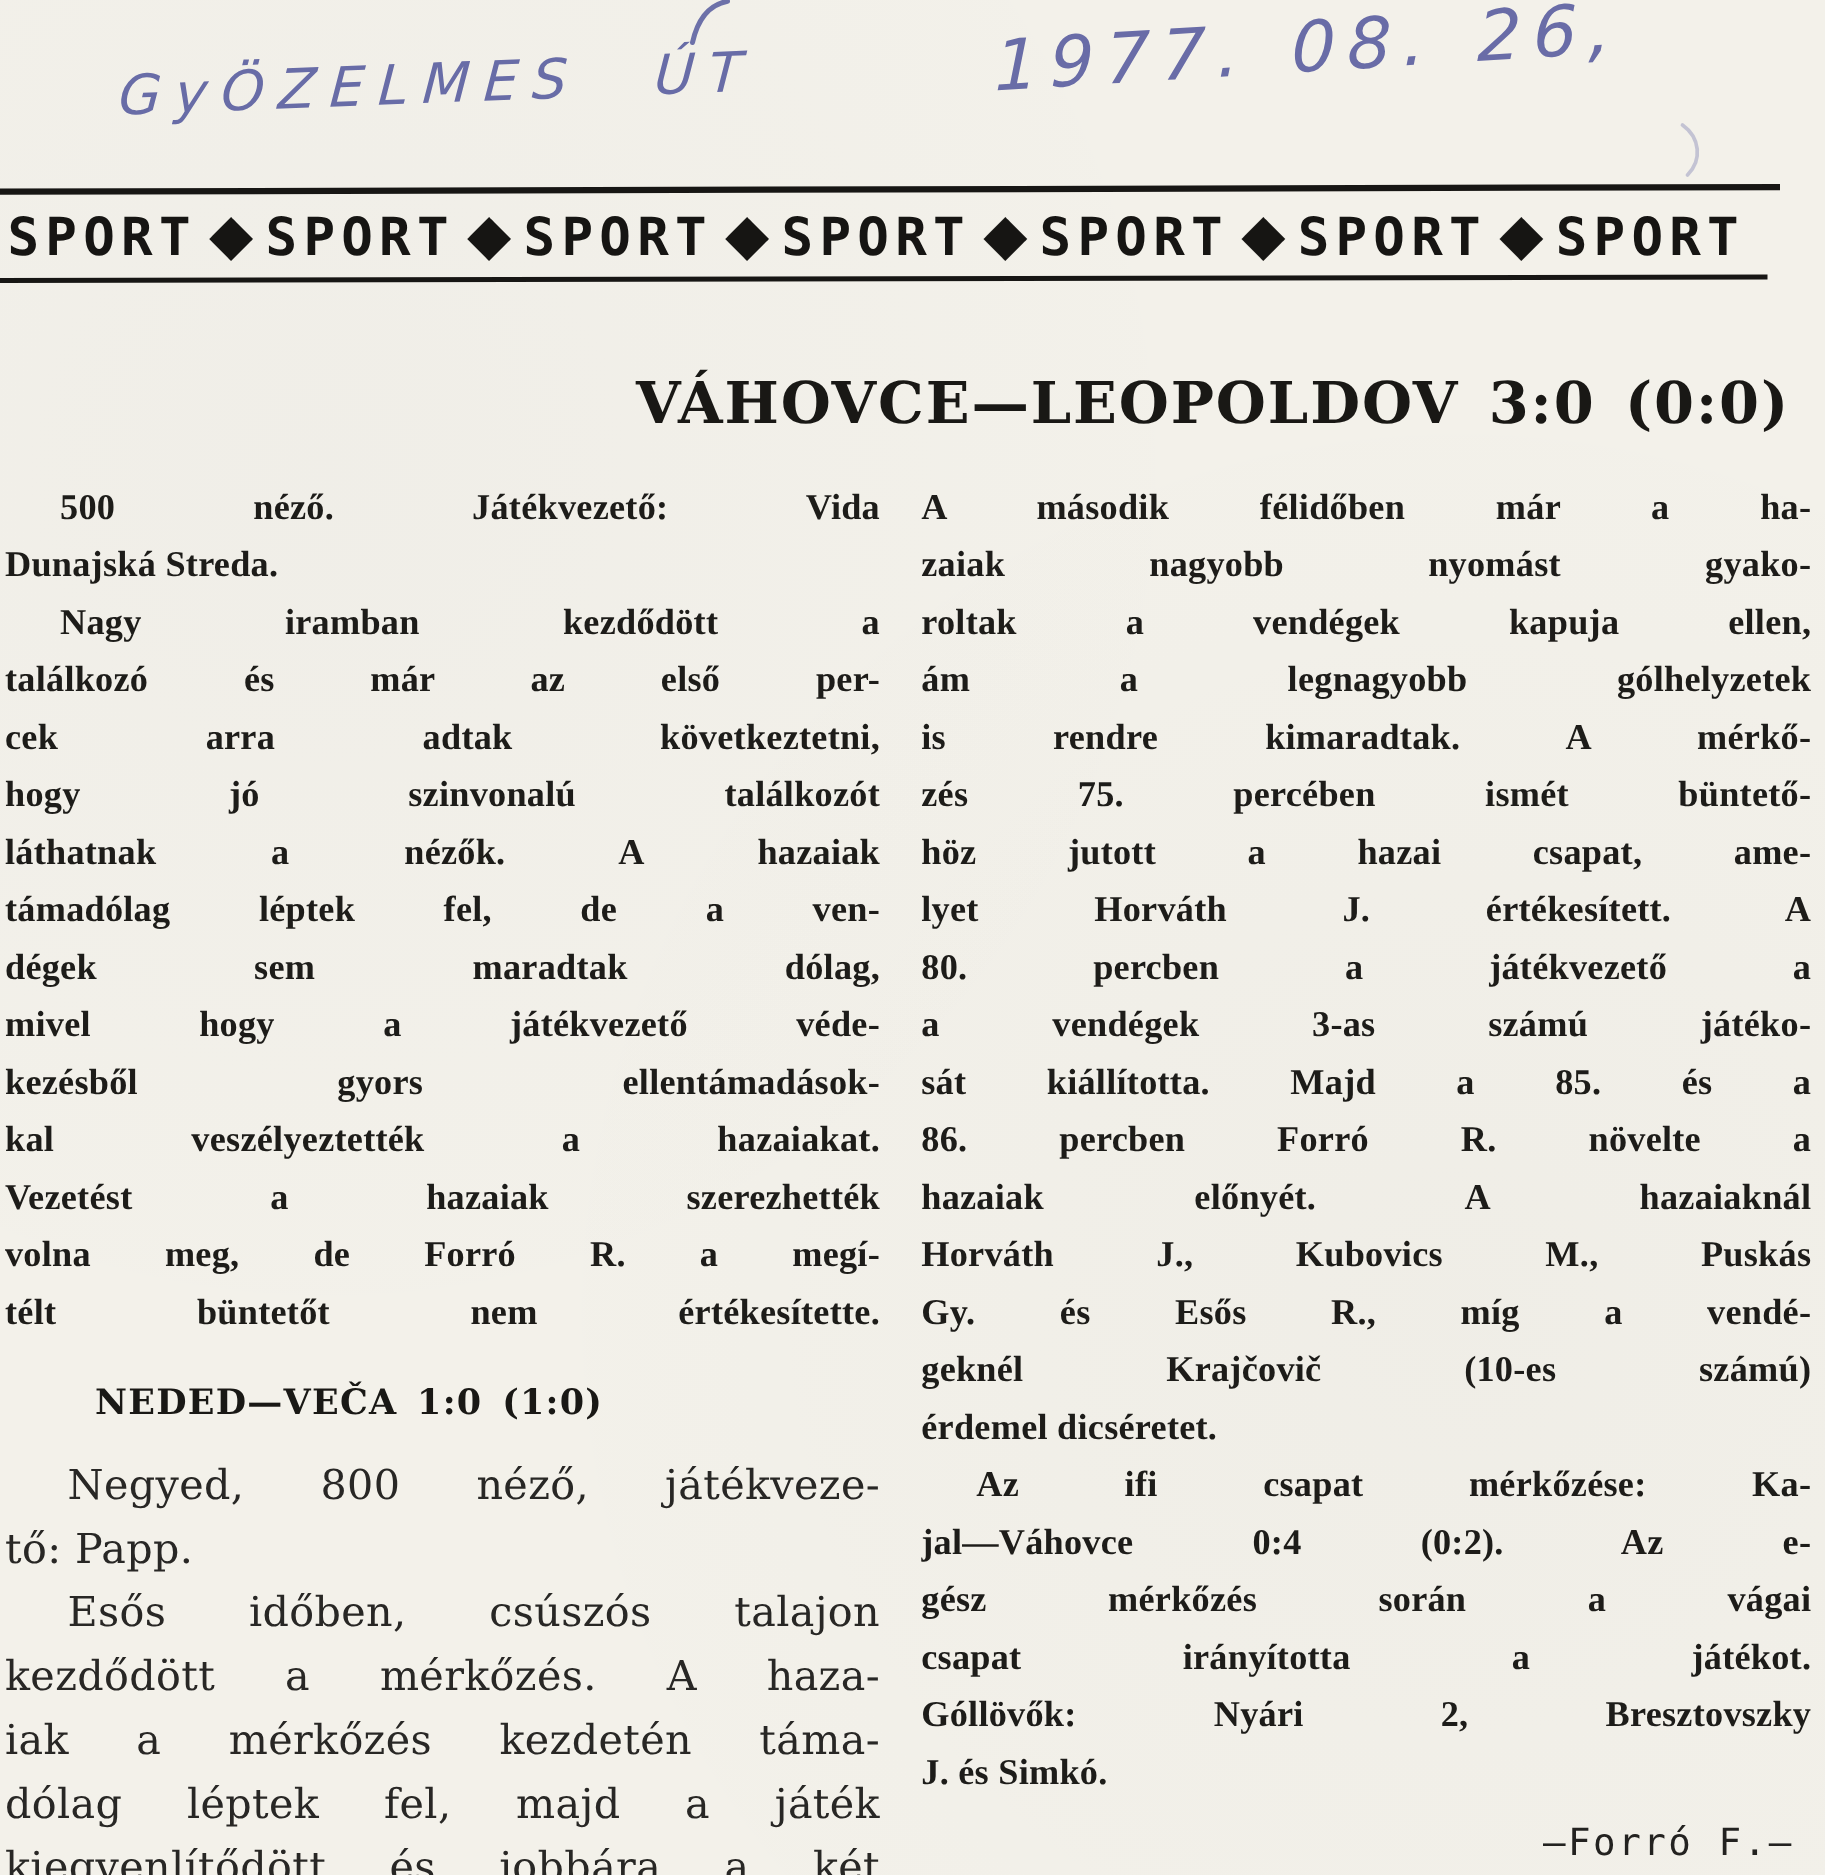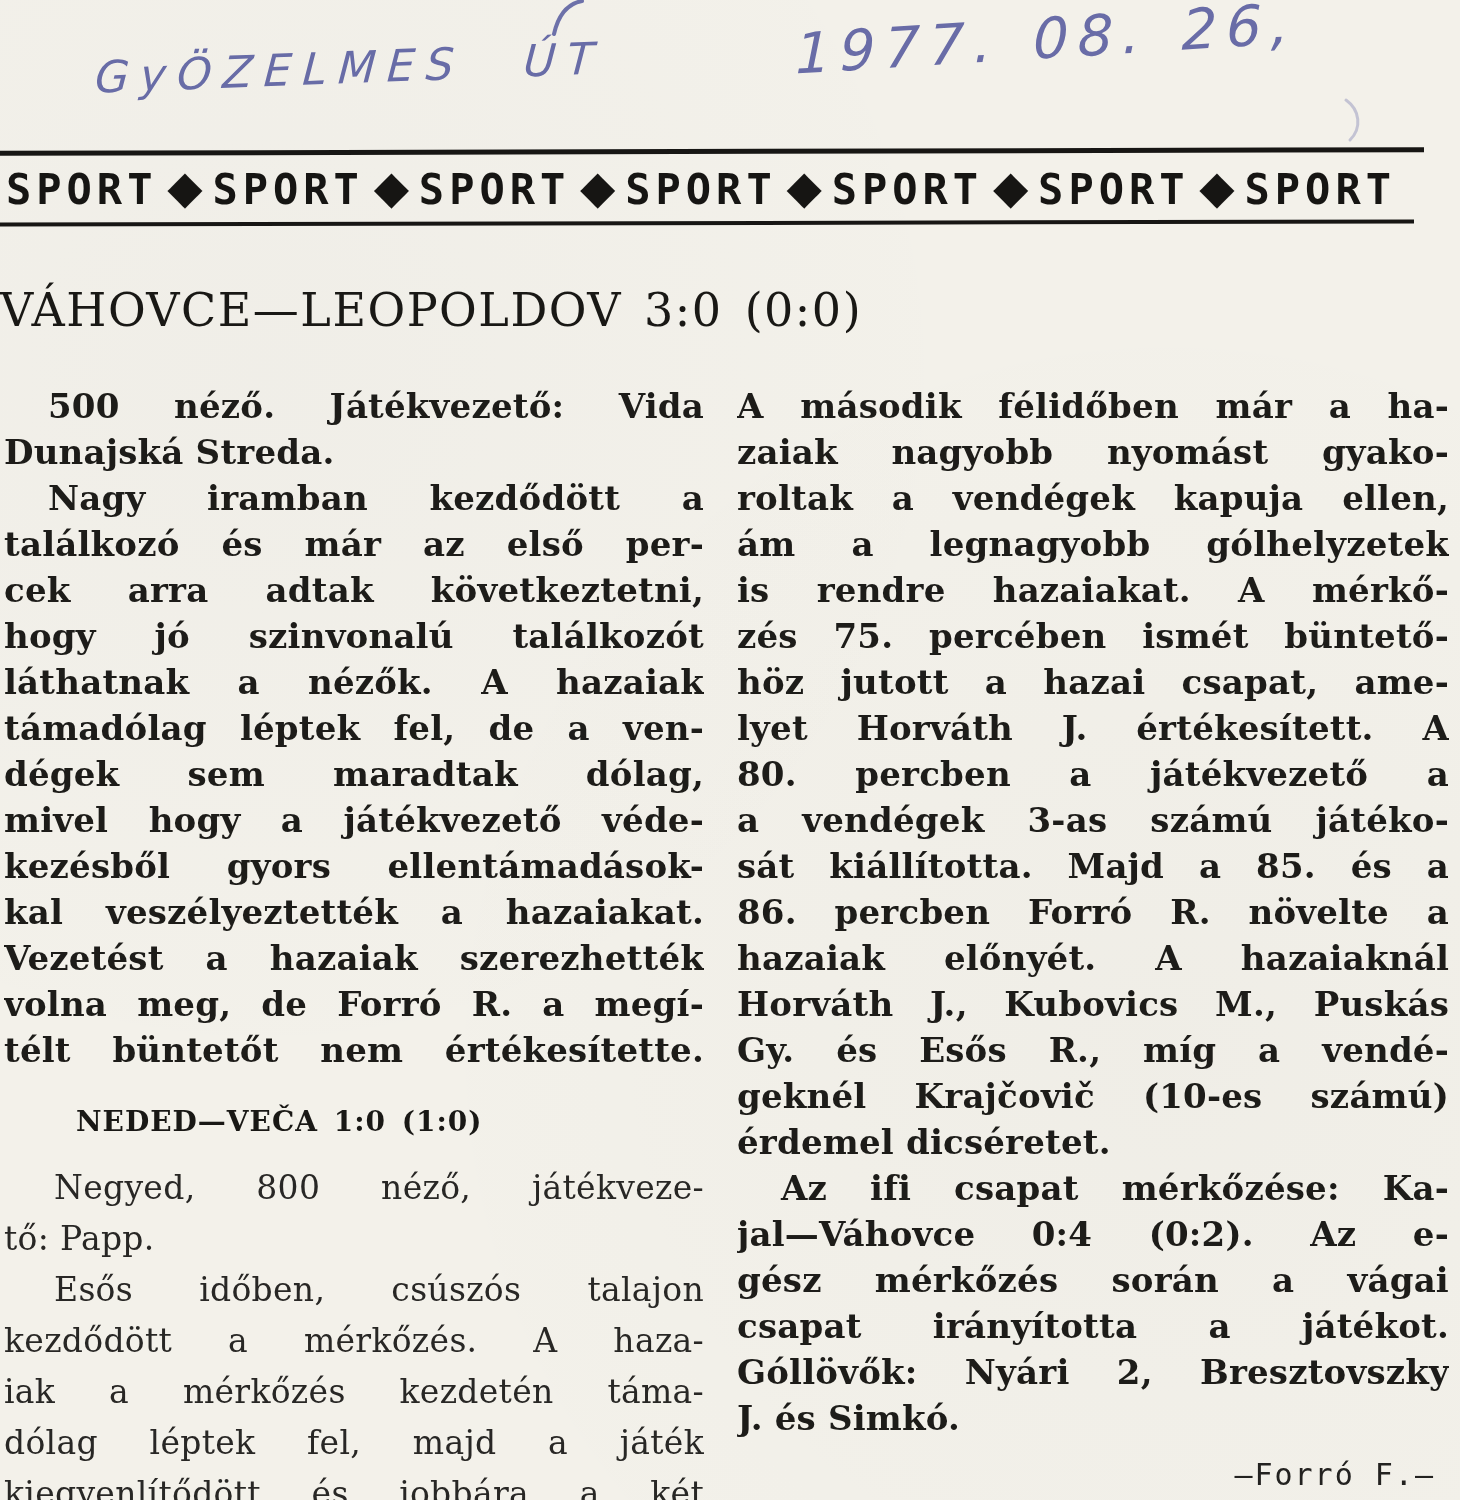--- a/index.html
+++ b/index.html
@@ -59,24 +59,24 @@
     font-size:46px;
     letter-spacing:0;
     line-height:1;
     transform:translateY(-2px);
   }
 
   
   .headline{
     position:absolute;
     left:0;top:283px;width:1420px;
-    margin:0;
-    text-align:left;
+    margin:12px;
+    text-align:right;
     font-size:46px;
-    font-weight:400;
+    font-weight:700;
     letter-spacing:1.5px;
     word-spacing:6px;
     color:#191815;
   }
 
   
   .col{position:absolute;top:383px;}
   .col-left{left:4px;width:700px;}
   .col-right{left:737px;width:712px;}
 
@@ -84,24 +84,25 @@
     text-align:justify;
     text-align-last:justify;
     white-space:normal;
     overflow:hidden;
   }
   .line.flush{text-align-last:left;}
   .line.indent{padding-left:44px;}
 
   .para.b .line{
     font-weight:700;
-    font-size:34px;
+    font-size:29px;
     line-height:46px;
     letter-spacing:0.2px;
     color:#1d1c19;
+    font-family:Liberation Serif, serif;
   }
   .para.r .line{
     font-weight:400;
     font-size:33px;
     line-height:51px;
     letter-spacing:0.3px;
     color:#282725;
   }
   .para.r .line.indent{padding-left:50px;}
 
@@ -195,21 +196,21 @@
         <div class="line">dólag léptek fel, majd a játék</div>
         <div class="line">kiegyenlítődött és jobbára a két</div>
       </div>
     </div>
   <div class="col col-right" id="col-right">
       <div class="para b">
         <div class="line">A második félidőben már a ha-</div>
         <div class="line">zaiak nagyobb nyomást gyako-</div>
         <div class="line">roltak a vendégek kapuja ellen,</div>
         <div class="line">ám a legnagyobb gólhelyzetek</div>
-        <div class="line">is rendre hazaiakat. A mérkő-</div>
+        <div class="line">is rendre kimaradtak. A mérkő-</div>
         <div class="line">zés 75. percében ismét büntető-</div>
         <div class="line">höz jutott a hazai csapat, ame-</div>
         <div class="line">lyet Horváth J. értékesített. A</div>
         <div class="line">80. percben a játékvezető a</div>
         <div class="line">a vendégek 3-as számú játéko-</div>
         <div class="line">sát kiállította. Majd a 85. és a</div>
         <div class="line">86. percben Forró R. növelte a</div>
         <div class="line">hazaiak előnyét. A hazaiaknál</div>
         <div class="line">Horváth J., Kubovics M., Puskás</div>
         <div class="line">Gy. és Esős R., míg a vendé-</div>

